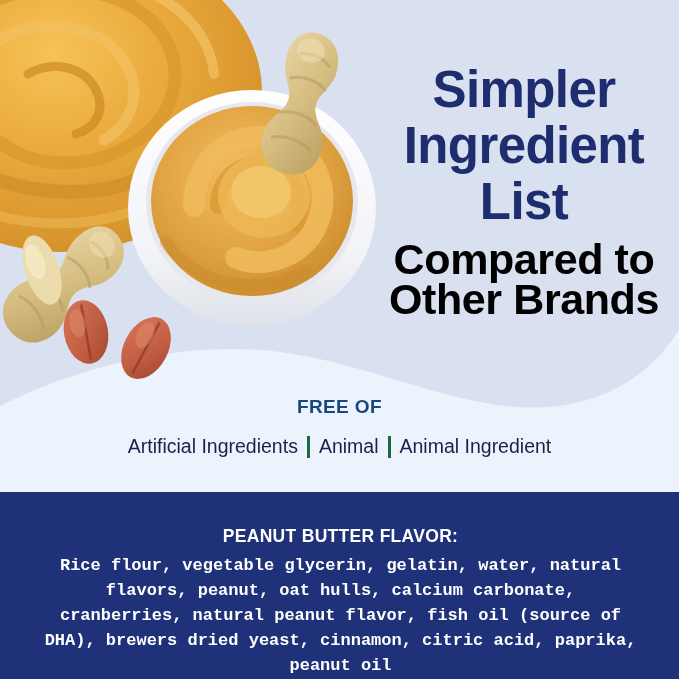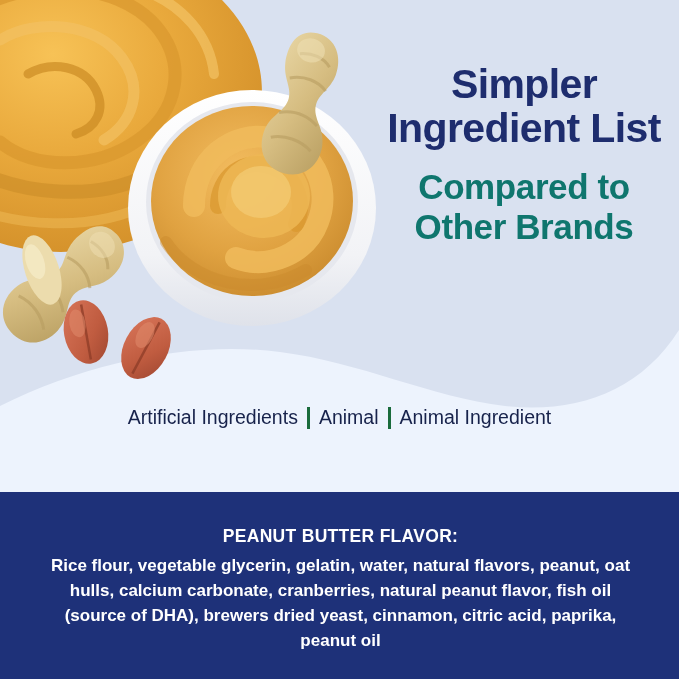--- a/index.html
+++ b/index.html
@@ -37,48 +37,48 @@
   .headline{
     position:absolute;
     left:378px;top:62px;
     width:292px;
     text-align:center;
   }
   .headline .l1{
     display:block;
     color:#1e2d6e;
     font-weight:bold;
-    font-size:41px;
-    line-height:44px;
+    font-size:51px;
+    line-height:56px;
     letter-spacing:-0.6px;
     text-align:center;
   }
   .headline .l2{
     display:block;
-    color:#0f766e;
-    font-weight:bold;
-    font-size:35px;
+    color:#000000;
+    font-weight:bold;
+    font-size:43px;
     line-height:40px;
     letter-spacing:-0.4px;
-    margin-top:17px;
+    margin-top:9px;
   }
 
   
   .freeof{
     position:absolute;left:0;top:396px;width:679px;
     text-align:center;
   }
   .freeof-title{
     color:#16477f;
     font-weight:bold;
     font-size:19px;
     letter-spacing:0.4px;
   }
   .freeof-row{
-    margin-top:10px;
+    margin-top:17px;
     display:flex;
     align-items:center;
     justify-content:center;
     gap:9px;
   }
   .freeof-item{
     color:#17224b;
     font-size:19.5px;
     white-space:nowrap;
   }
@@ -104,20 +104,21 @@
     font-size:17.5px;
     letter-spacing:0.3px;
     margin-bottom:6px;
   }
   .ing-body{
     font-weight:bold;
     font-size:17px;
     line-height:25px;
     max-width:600px;
     margin:0 auto;
+    font-family:Liberation Mono, monospace;
   }
 </style>
 </head>
 <body>
 
 <div class="card">
 
   <div class="bg-lower"></div>
 
   <svg class="bg-wave" viewBox="0 0 679 500" preserveAspectRatio="none">
@@ -224,20 +225,21 @@
       <ellipse cx="-7" cy="-11" rx="8" ry="14" fill="#e08a6b" opacity="0.55"></ellipse>
     </g>
   </svg>
 
   <div class="headline">
     <span class="l1">Simpler Ingredient List</span>
     <span class="l2">Compared to Other Brands</span>
   </div>
 
   <div class="freeof">
+    <div class="freeof-title">FREE OF</div>
     <div class="freeof-row">
       <span class="freeof-item">Artificial Ingredients</span>
       <span class="freeof-sep"></span>
       <span class="freeof-item">Animal</span>
       <span class="freeof-sep"></span>
       <span class="freeof-item">Animal Ingredient</span>
     </div>
   </div>
 
   <div class="ingredients">

